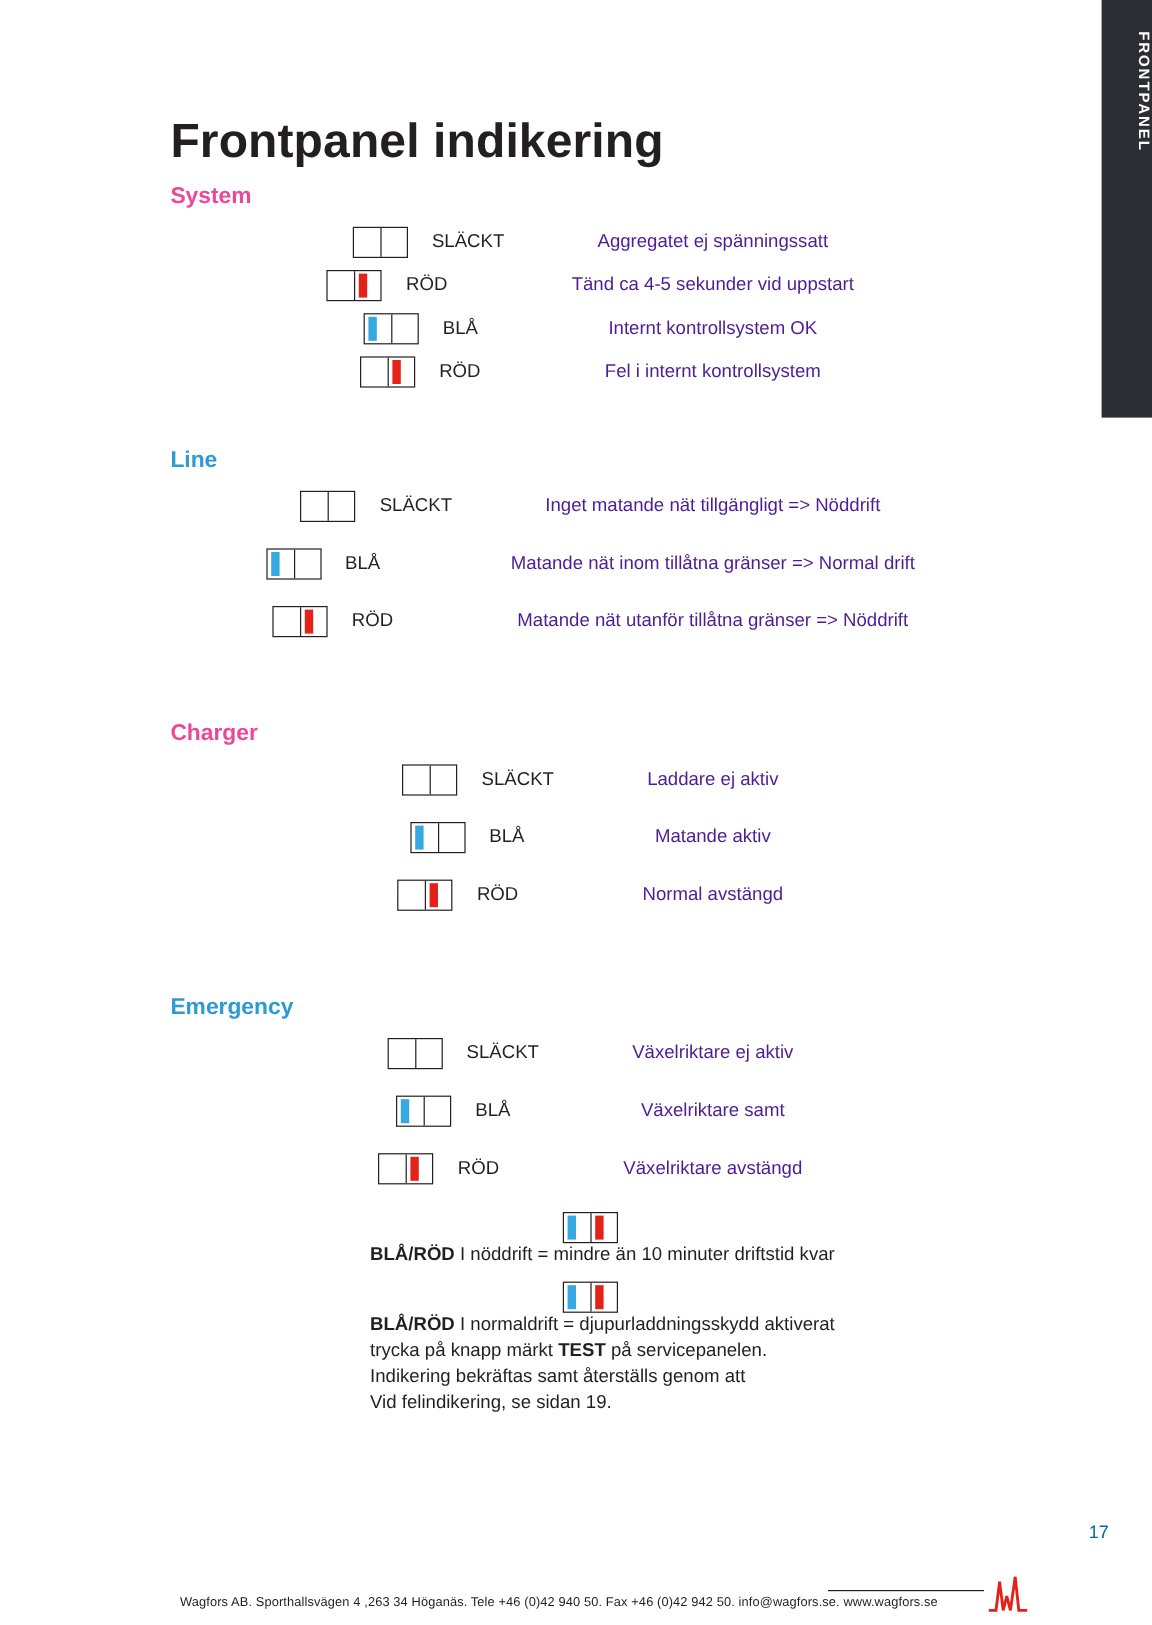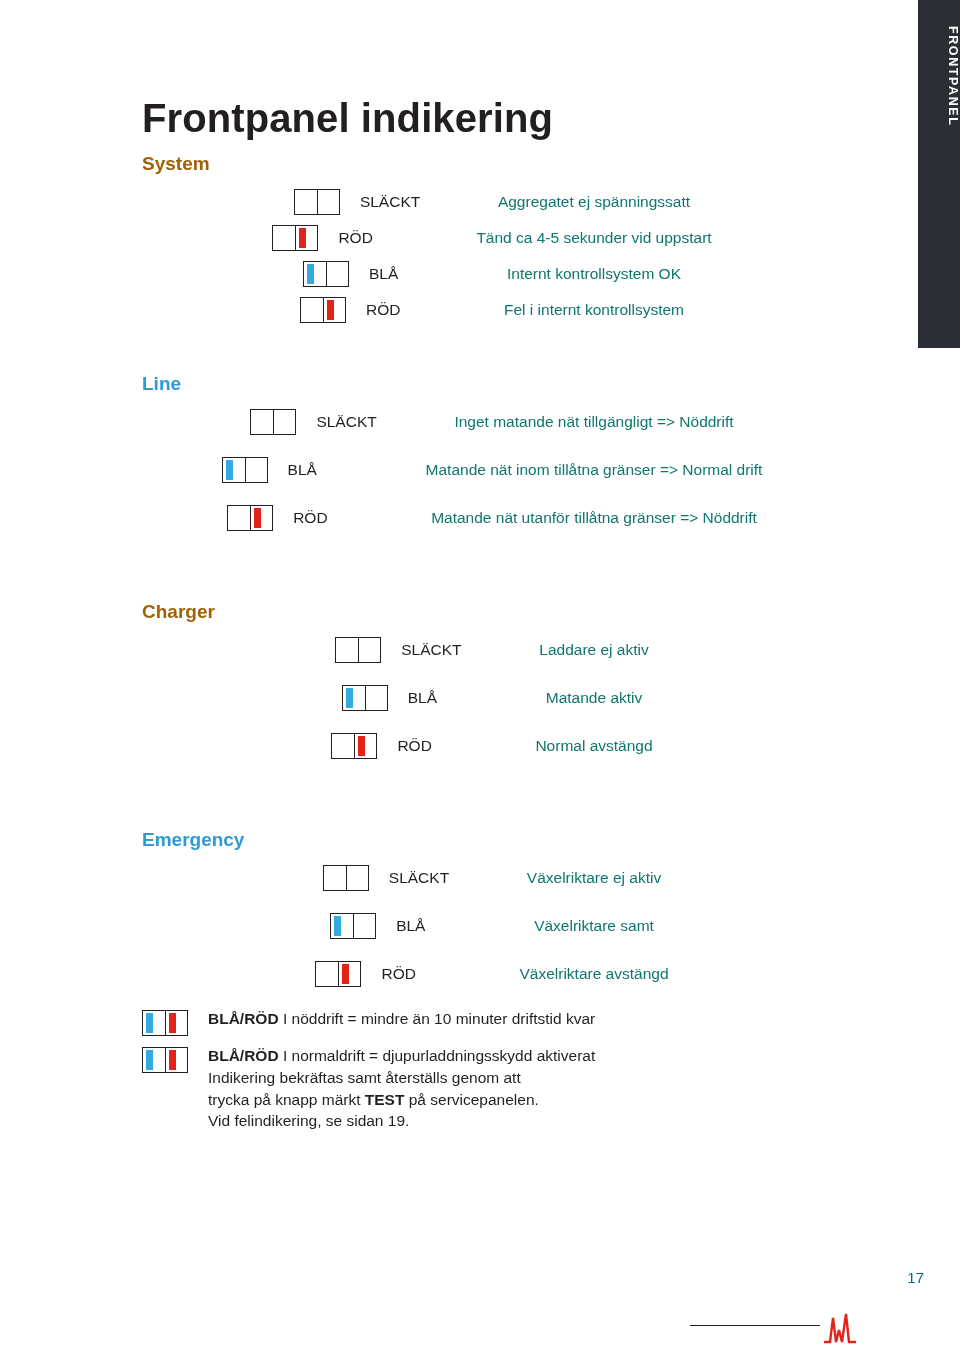--- a/index.html
+++ b/index.html
@@ -62,21 +62,21 @@
   .section {
     margin-bottom: 0;
   }
   .section-head {
     font-size: 19px;
     font-weight: bold;
     color: #2e9ad4;
     margin: 0 0 14px 0;
   }
   .section-head.black {
-    color: #a16207;
+    color: #ec4899;
   }
 
   .rows { }
 
   .led-row {
     display: flex;
     align-items: center;
     margin-bottom: 10px;
     justify-content: center;
   }
@@ -111,33 +111,34 @@
 
   .led-label {
     width: 158px;
     flex-shrink: 0;
     padding-left: 20px;
     font-size: 15.5px;
     color: #231f20;
   }
   .led-desc {
     font-size: 15.5px;
-    color: #0f766e;
+    color: #4c1d95;
   }
 
   
   .gap-40 { height: 40px; }
   .gap-20 { height: 20px; }
 
   .sp-row { margin-bottom: 22px; }
 
   .inline-row {
     display: flex;
-    align-items: flex-start;
+    align-items: center;
     margin-bottom: 10px;
+    flex-direction: column;
   }
   .inline-row .led-pair { margin-top: 1px; }
   .inline-text {
     padding-left: 20px;
     font-size: 15.5px;
     line-height: 1.35;
   }
   .inline-text b { font-weight: bold; }
 
   .note-block {
@@ -427,36 +428,37 @@
               </div>
             <div class="cell on-red">
                 <div class="bar"></div>
               </div>
           </div>
           <div class="inline-text">
             <div>
               <b>BLÅ/RÖD</b><span> I normaldrift = djupurladdningsskydd aktiverat</span>
             </div>
             <div class="note-block note-indent">
+              <div><span>trycka på knapp märkt <b>TEST</b> på servicepanelen.</span></div>
               <div>Indikering bekräftas samt återställs genom att</div>
-              <div><span>trycka på knapp märkt <b>TEST</b> på servicepanelen.</span></div>
               <div>Vid felindikering, se sidan 19.</div>
             </div>
           </div>
         </div>
 
       </div>
     </div>
 
   </div>
 
   <div class="page-number">17</div>
 
   <div class="footer">
     <div class="footer-rule"></div>
+    <div class="footer-text">Wagfors AB. Sporthallsvägen 4 ,263 34 Höganäs. Tele +46 (0)42 940 50. Fax +46 (0)42 942 50. info@wagfors.se. www.wagfors.se</div>
     <div class="logo-mark">
       <svg width="38" height="34" viewBox="0 0 38 34" xmlns="http://www.w3.org/2000/svg">
         <path d="M2 30 L8 30 L11 6 L14 30 L17 18 L20 30 L24 2 L27 30 L34 30" fill="none" stroke="#e32219" stroke-width="2.4" stroke-linejoin="miter"></path>
       </svg>
     </div>
   </div>
 
 </div>
 
 </body></html>

